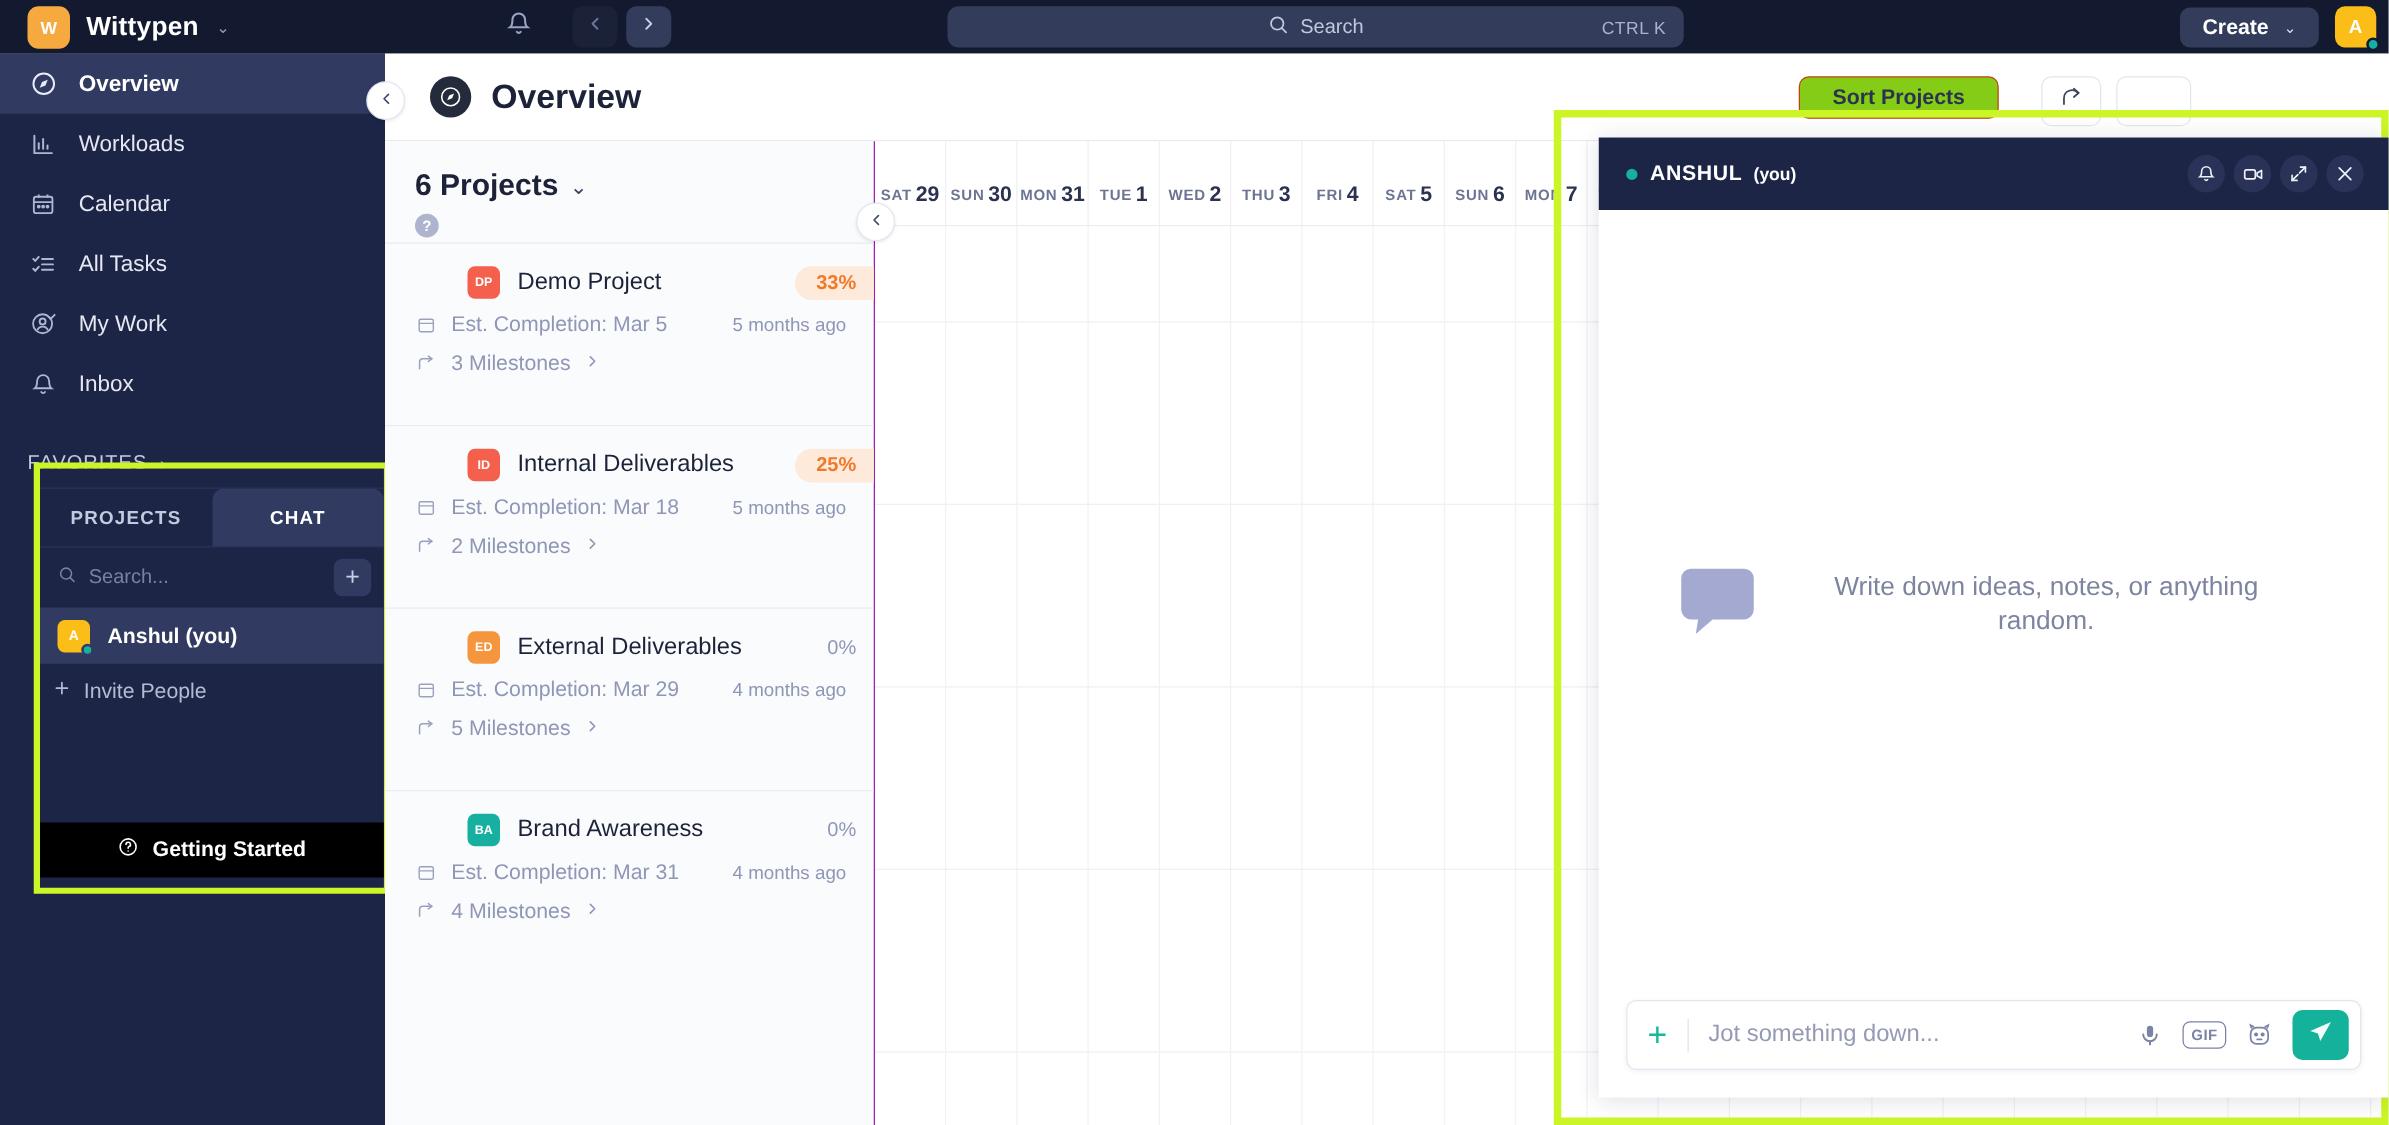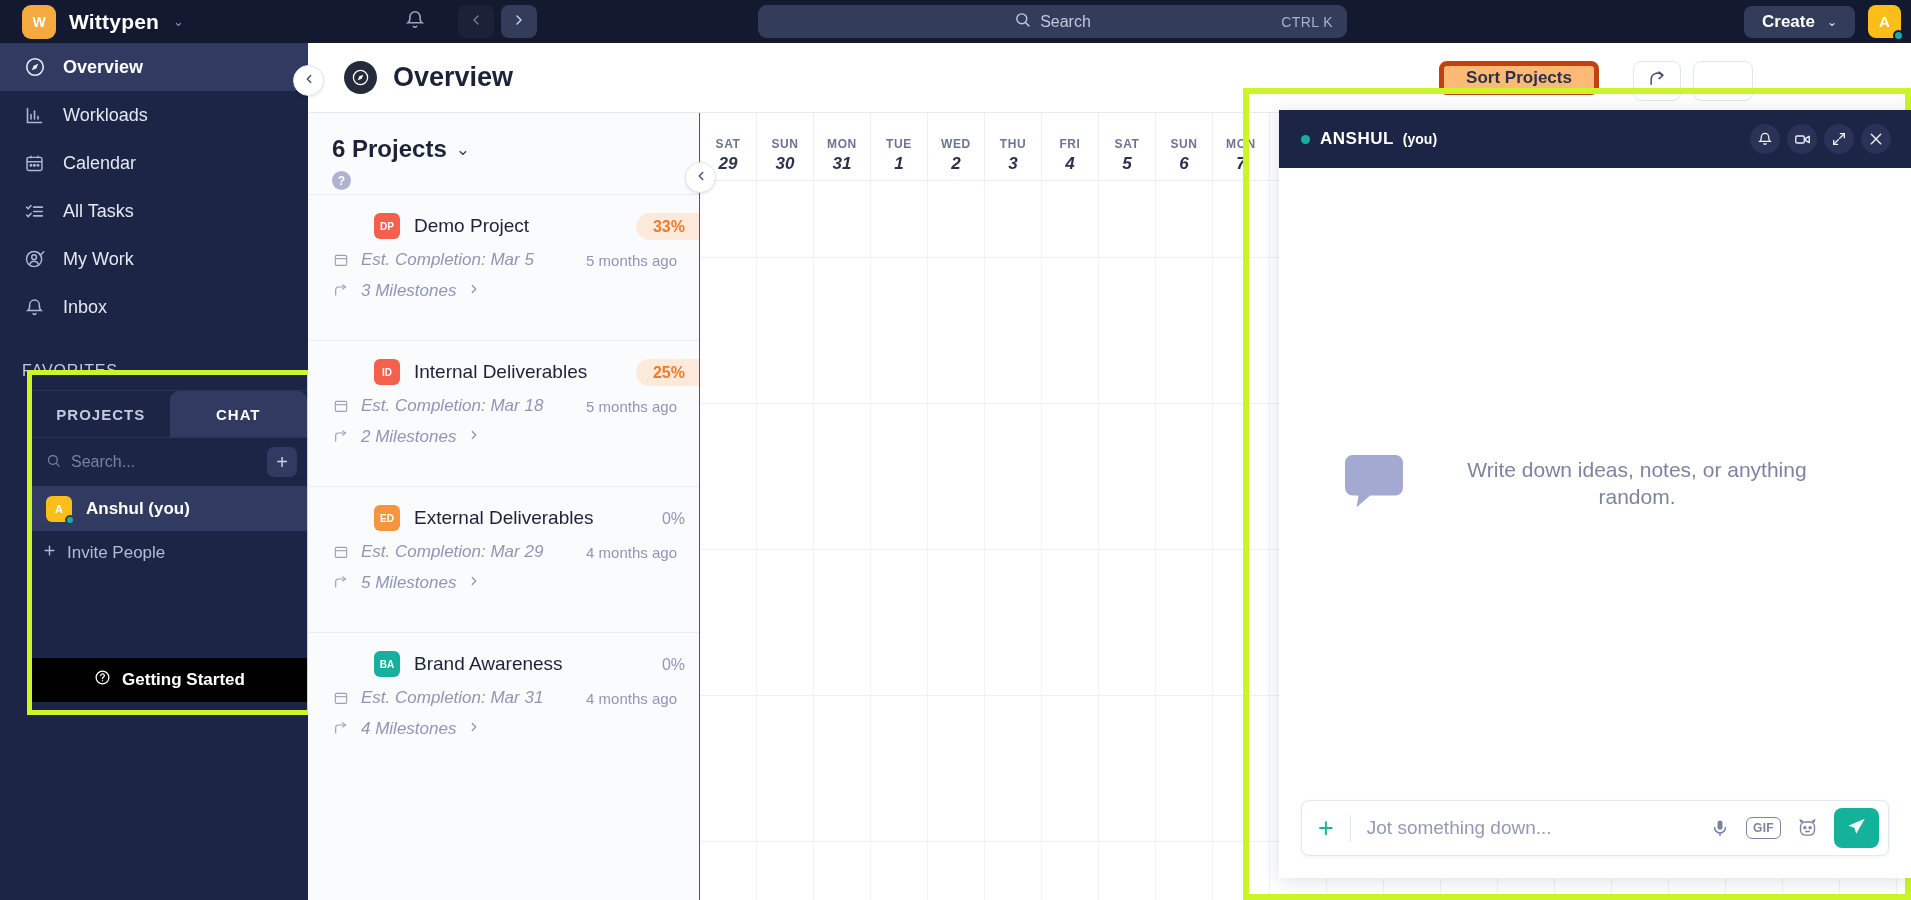--- a/index.html
+++ b/index.html
@@ -195,21 +195,21 @@
   }
   .pr-top { display: flex; align-items: center; gap: 14px; padding-left: 42px; }
   .pr-badge {
     width: 26px; height: 26px; border-radius: 6px; color: #ffffff;
     font-size: 10px; font-weight: bold;
     display: flex; align-items: center; justify-content: center;
   }
   .pr-name { font-size: 19px; color: #1c2238; }
   .pr-line {
     margin-top: 11px; display: flex; align-items: center; gap: 11px;
-    color: #8f96b6; font-size: 17px; font-style: italic;
+    color: #8f96b6; font-size: 17px;
   }
   .pr-line .ic { width: 18px; display: flex; justify-content: center; color: #9aa1bf; }
   .pr-pct {
     position: absolute; right: 0; top: 18px;
     height: 27px; padding: 0 14px 0 17px;
     border-radius: 14px 0 0 14px;
     display: flex; align-items: center;
     font-size: 16px; font-weight: bold;
   }
   .pr-pct.warm { background: #fdeadb; color: #f07a2a; }
@@ -228,35 +228,35 @@
     position: absolute; left: -15px; top: 49px;
     width: 31px; height: 31px; border-radius: 50%;
     background: #ffffff; border: 1px solid #e2e6ef;
     display: flex; align-items: center; justify-content: center;
     color: #414b6b; font-size: 14px; z-index: 5;
     box-shadow: 0 1px 3px rgba(0,0,0,.1);
   }
   .tl-daysrow { display: flex; height: 68px; border-bottom: 1px solid #eaedf3; }
   .tl-day {
     width: 57px; flex: none; border-right: 1px solid #eef0f5;
-    display: flex; flex-direction: column; align-items: center; justify-content: center;
+    display: flex; flex-direction: row; align-items: center; justify-content: center;
     gap: 3px; padding-top: 18px;
   }
   .tl-dow { font-size: 12px; font-weight: bold; color: #6c7494; letter-spacing: .6px; }
-  .tl-dnum { font-size: 17px; font-weight: bold; color: #2b3250; font-style: italic; }
+  .tl-dnum { font-size: 17px; font-weight: bold; color: #2b3250; }
   .tl-grid { position: absolute; top: 68px; left: 0; right: 0; bottom: 0; display: flex; }
   .tl-gcol { width: 57px; flex: none; border-right: 1px solid #f0f2f7; }
   .tl-hlines { position: absolute; top: 68px; left: 0; right: 0; bottom: 0; }
   .tl-hline { position: absolute; left: 0; right: 0; height: 1px; background: #eef0f5; }
 
   
   .sort-btn {
     position: absolute; top: 18px; right: 312px;
     width: 160px; height: 34px; border-radius: 8px;
-    background: #fdba74; border: 5px solid #c2410c;
+    background: #84cc16; border: 1px solid #c2410c;
     display: flex; align-items: center; justify-content: center;
     color: #2b3250; font-size: 17px; font-weight: bold;
   }
   .share-btn {
     position: absolute; top: 18px; right: 230px;
     width: 48px; height: 40px; border-radius: 8px;
     background: #ffffff; border: 1px solid #e2e6ef;
     display: flex; align-items: center; justify-content: center; color: #3b4361;
   }
   .extra-btn {

